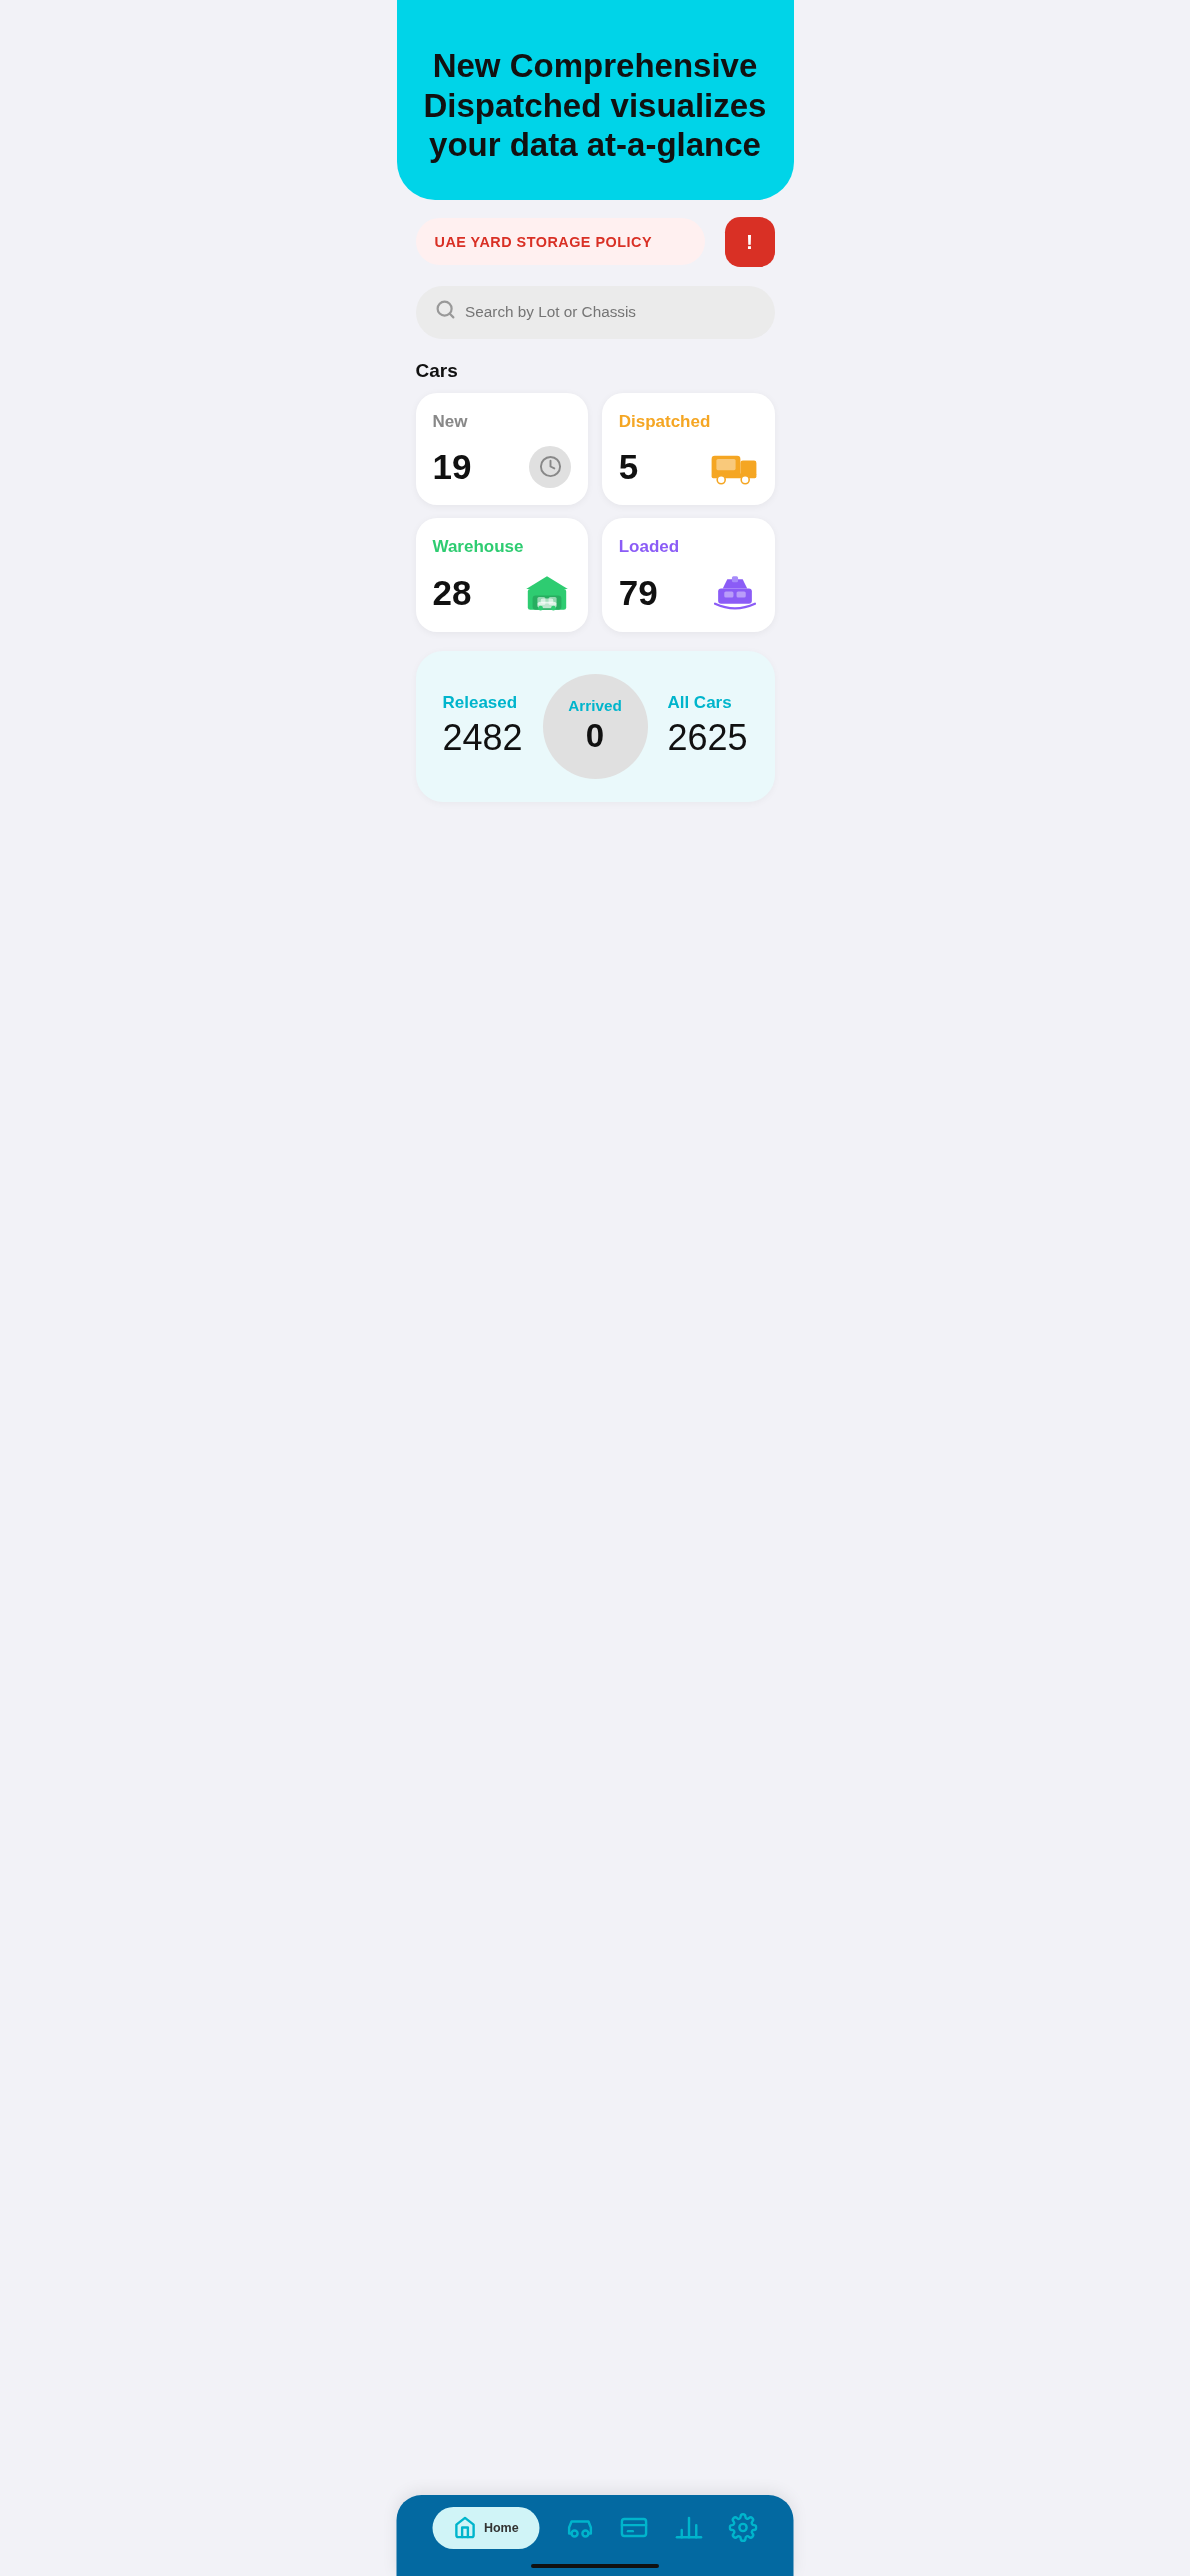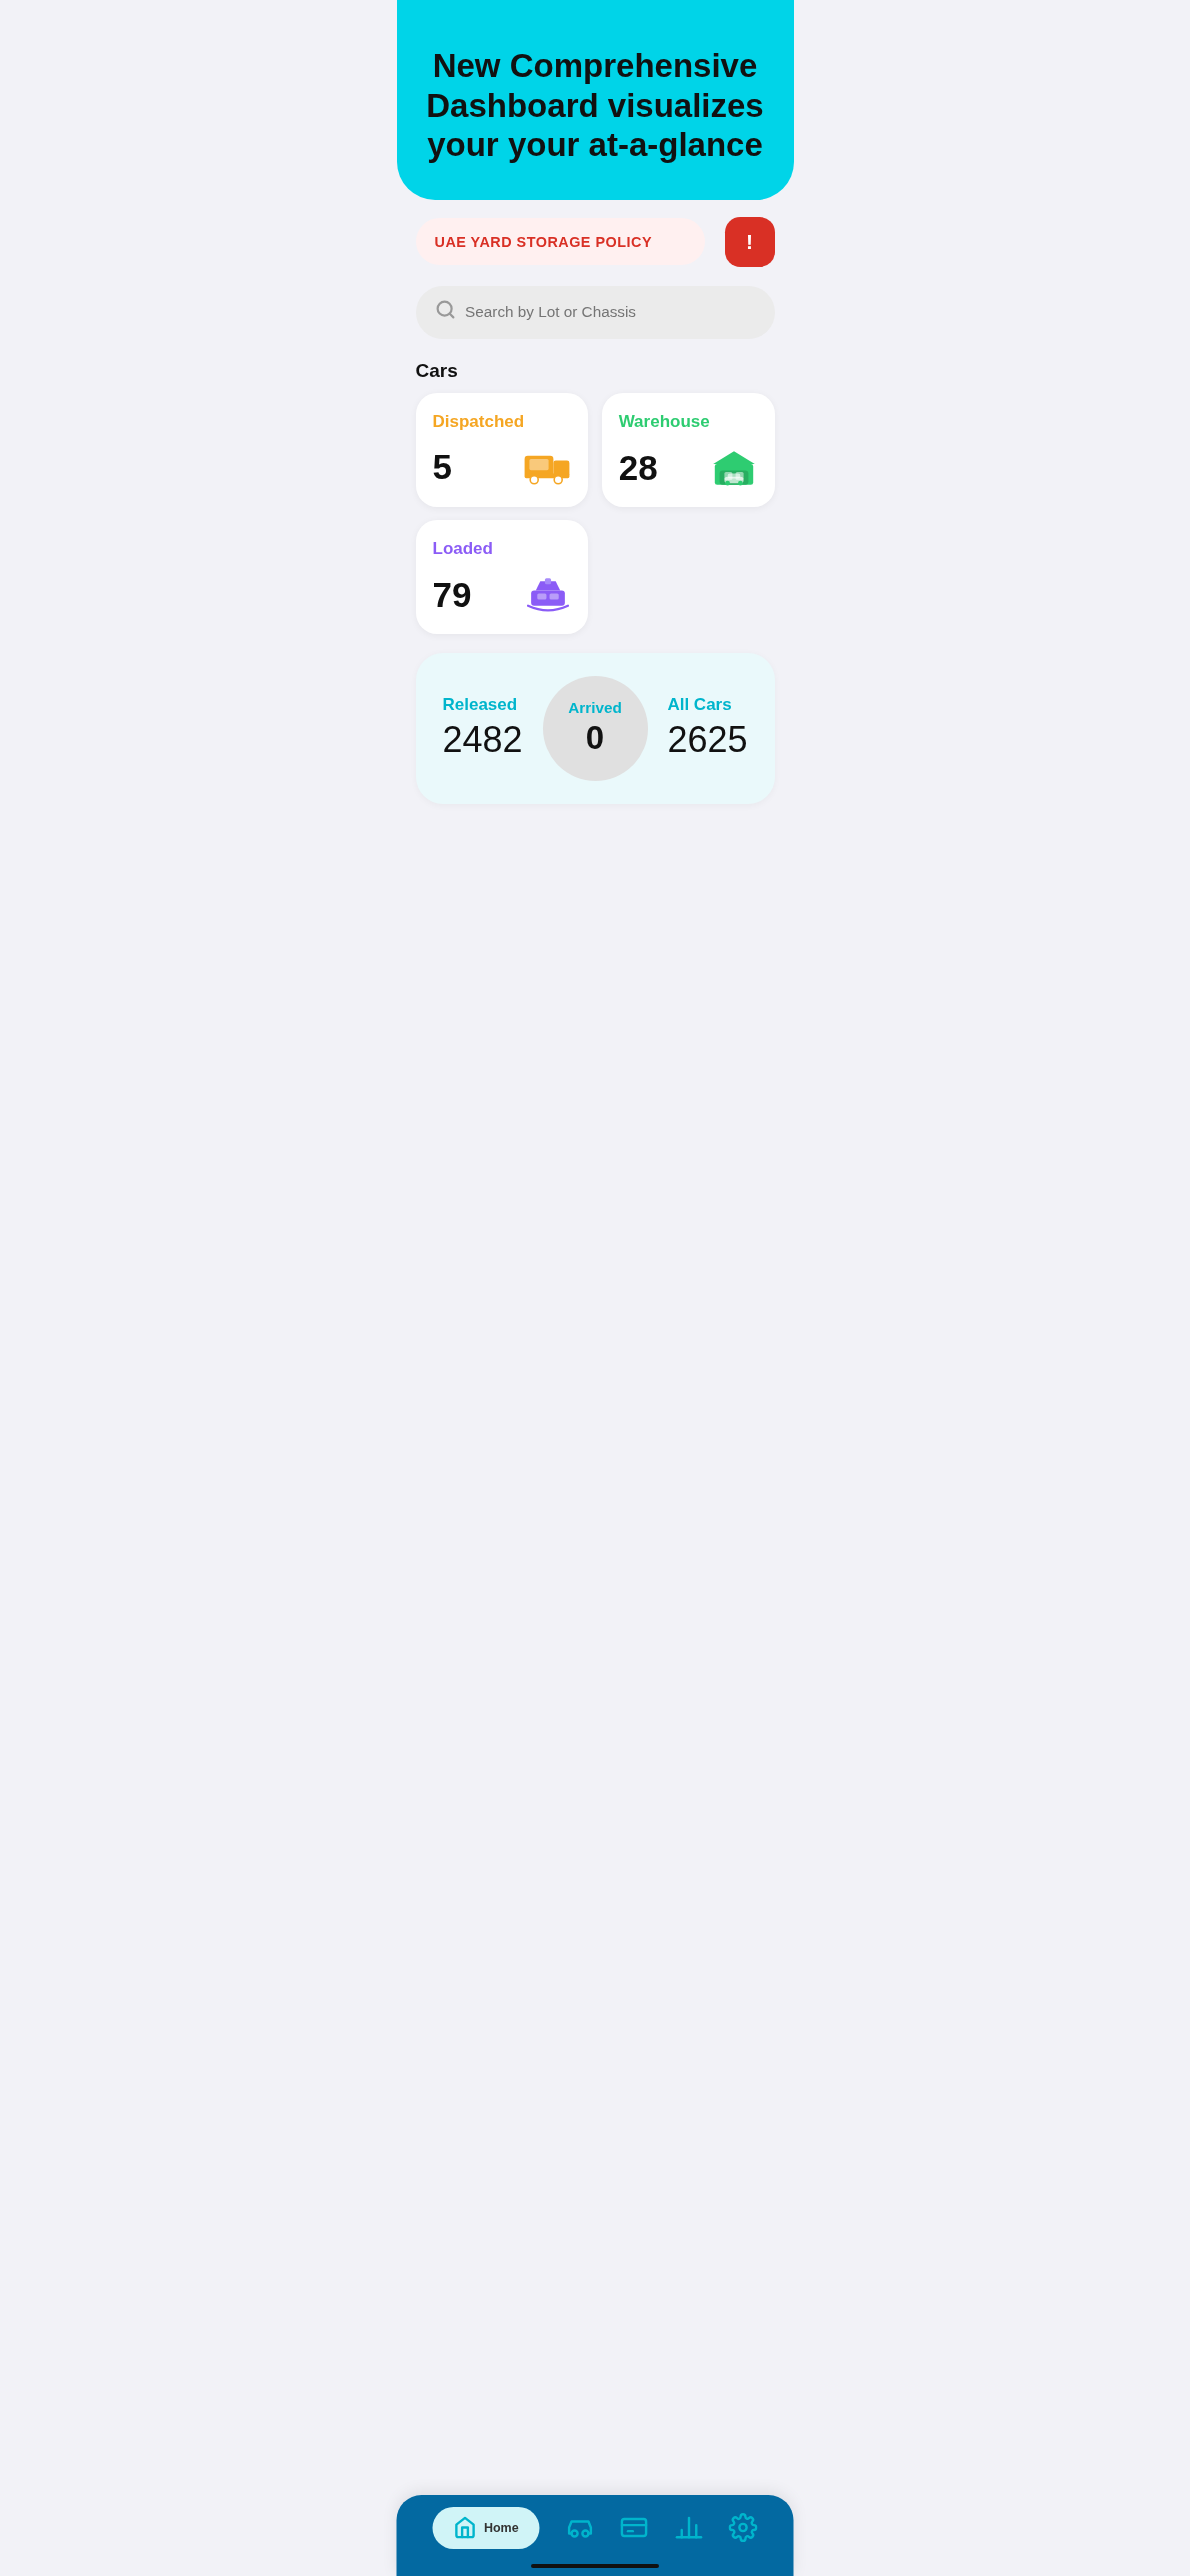--- a/index.html
+++ b/index.html
@@ -252,21 +252,21 @@
       position: fixed;
       bottom: 7.7px;
       left: 50%;
       transform: translateX(-50%);
     }
   </style>
 </head>
 <body>
 
 <div class="hero">
-  <h1 class="hero-title">New Comprehensive Dashboard visualizes your your at-a-glance</h1>
+  <h1 class="hero-title">New Comprehensive Dispatched visualizes your data at-a-glance</h1>
 </div>
 
 <div class="policy-row">
   <div class="policy-banner">
     <span class="policy-text">UAE YARD STORAGE POLICY</span>
   </div>
   <div class="policy-icon-btn">
     <span>!</span>
   </div>
 </div>
@@ -280,20 +280,32 @@
       </svg>
     </span>
     <input class="search-input" type="text" placeholder="Search by Lot or Chassis" style="">
   </div>
 </div>
 
 <div class="section-label">Cars</div>
 
 <div class="cards-grid">
 
+  <div class="stat-card">
+    <div class="card-header gray">New</div>
+    <div class="card-body">
+      <span class="card-number">19</span>
+      <div class="clock-icon">
+        <svg width="23" height="23" viewBox="0 0 24 24" fill="none" stroke="#888" stroke-width="2" stroke-linecap="round" stroke-linejoin="round">
+          <circle cx="12" cy="12" r="10"></circle>
+          <polyline points="12 6 12 12 16 14"></polyline>
+        </svg>
+      </div>
+    </div>
+  </div>
 
   <div class="stat-card">
     <div class="card-header yellow">Dispatched</div>
     <div class="card-body">
       <span class="card-number">5</span>
 
       <svg width="48" height="42" viewBox="0 0 60 44" fill="none">
         <rect x="2" y="8" width="36" height="26" rx="4" fill="#f5a623"></rect>
         <rect x="38" y="14" width="20" height="20" rx="3" fill="#f5a623"></rect>
         <rect x="2" y="30" width="56" height="6" rx="2" fill="#f5a623"></rect>

